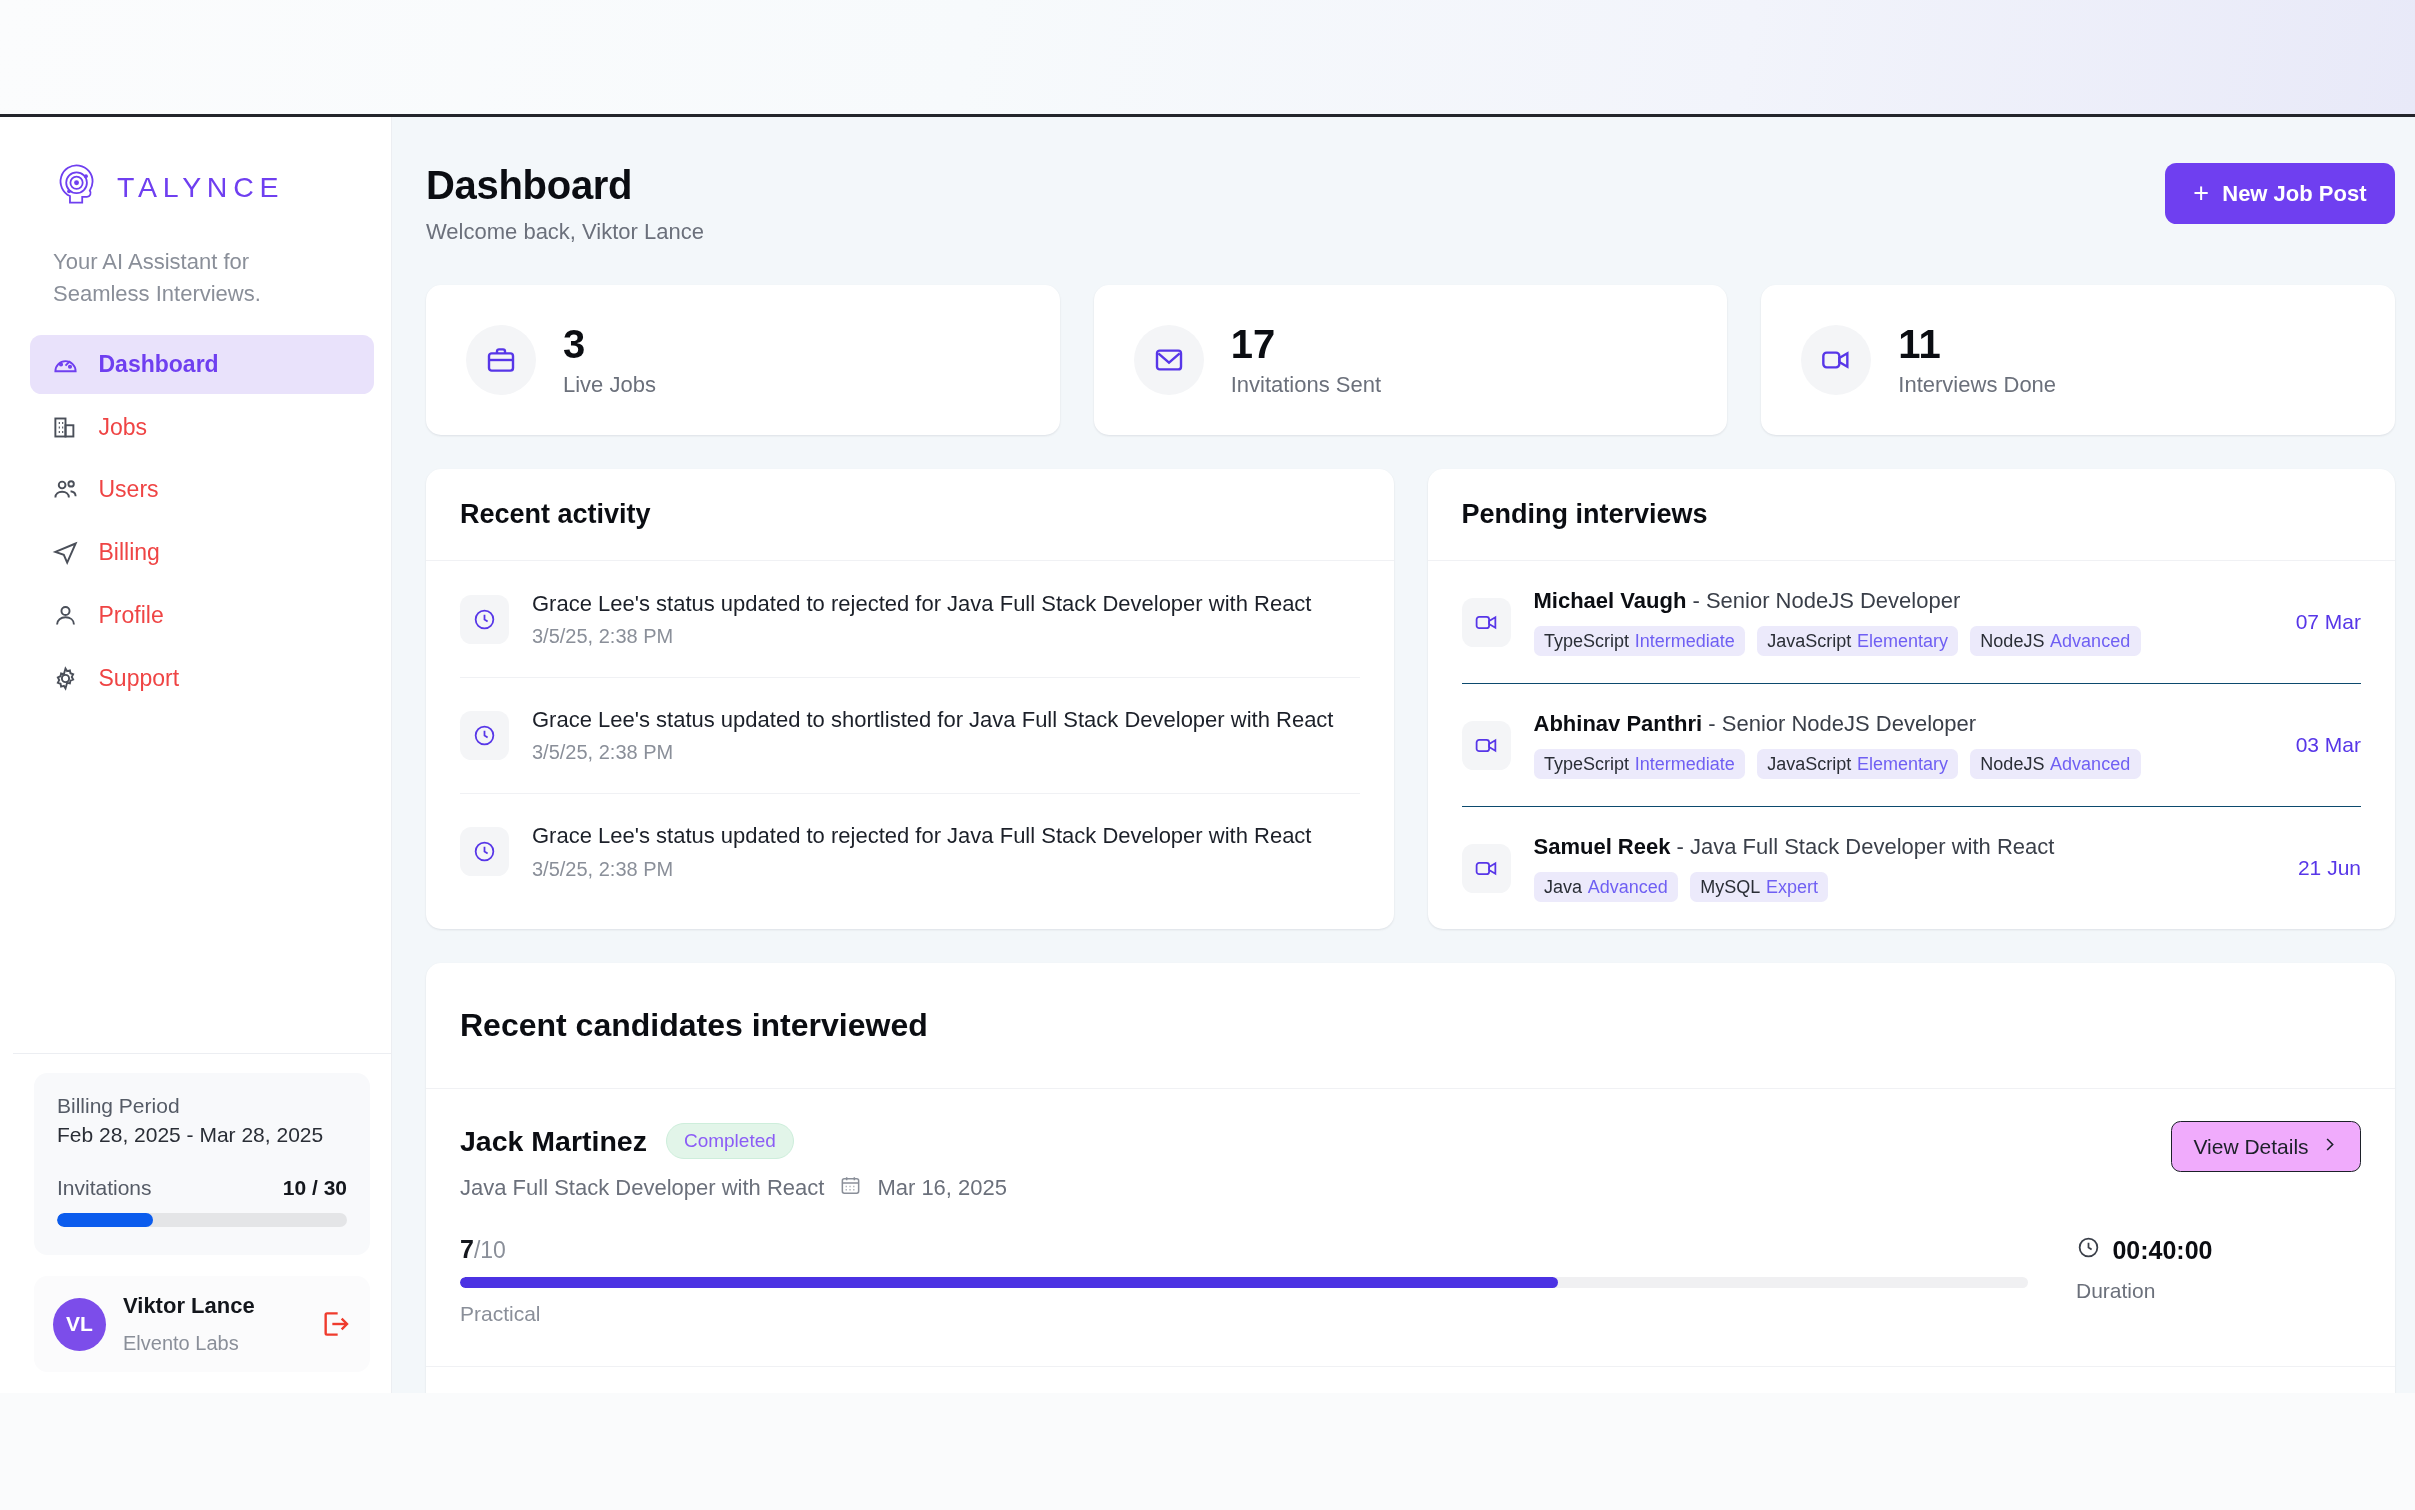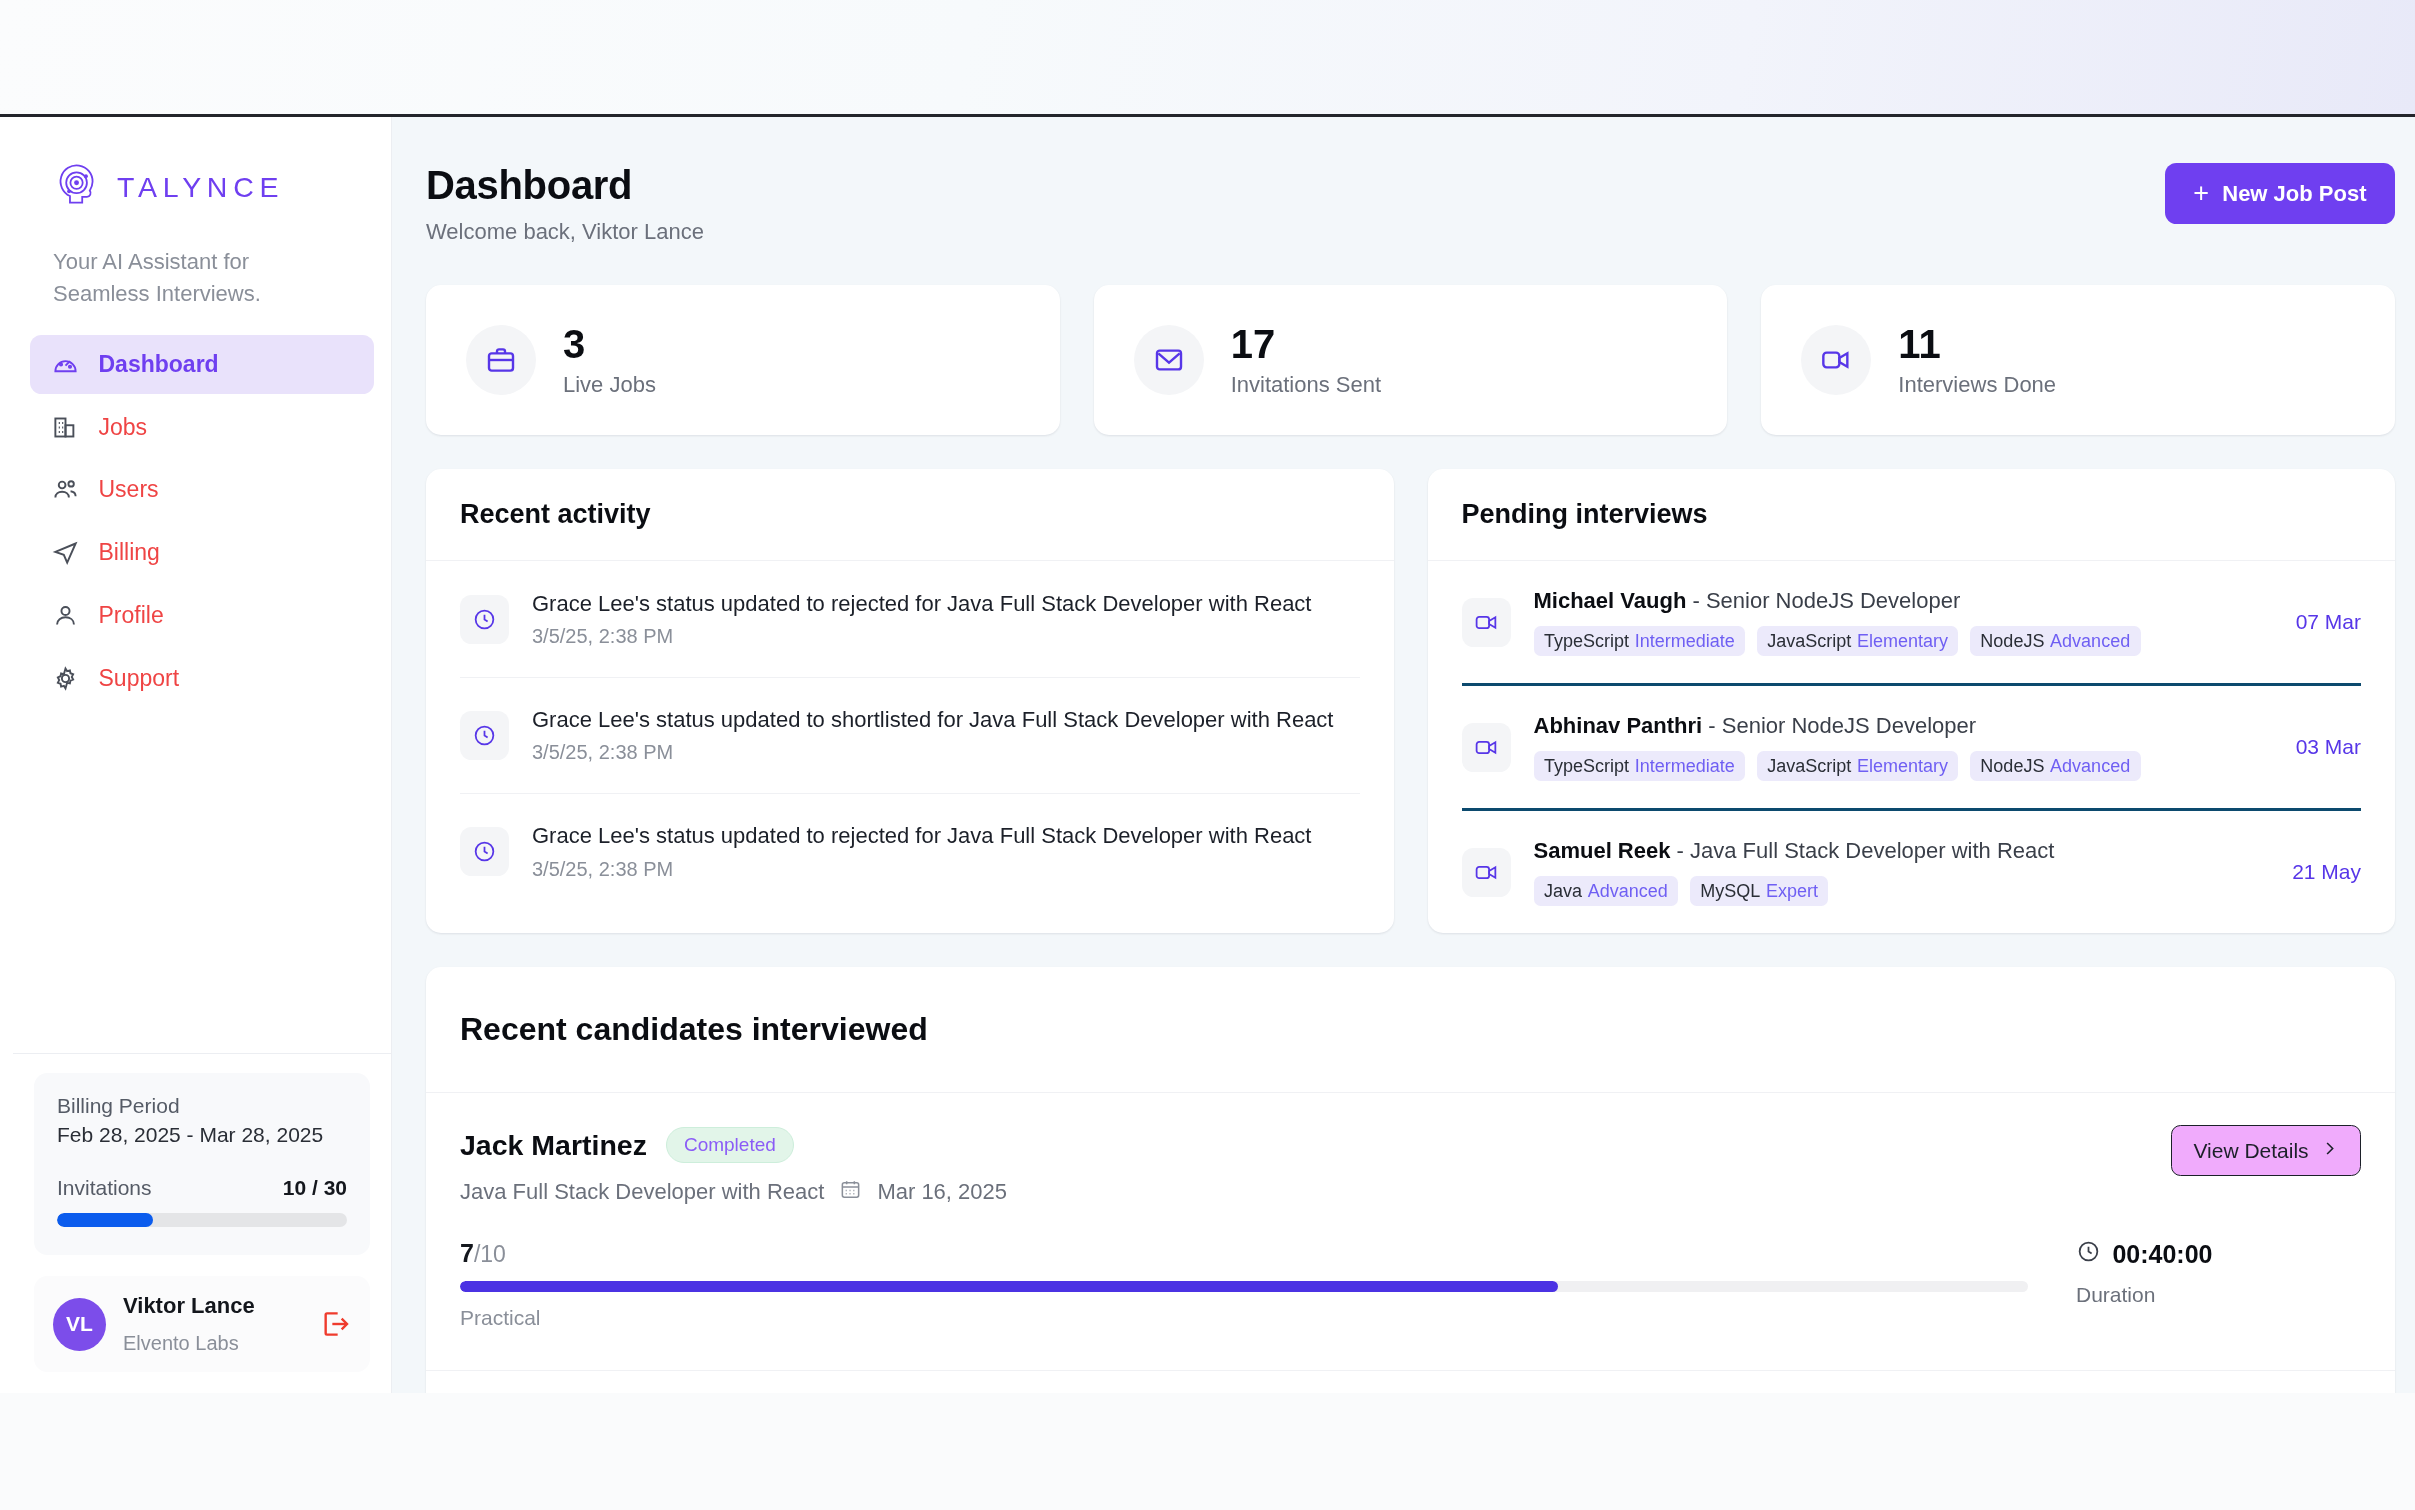--- a/index.html
+++ b/index.html
@@ -118,21 +118,21 @@
   .activity-item { display: flex; align-items: center; gap: 23px; padding: 28.5px 0; border-bottom: 1px solid #f0f1f4; }
   .activity-item:last-child { border-bottom: none; }
   .sq-ico {
     width: 49px; height: 49px; flex: 0 0 49px; border-radius: 11.4px; background: #f4f5f7;
     display: flex; align-items: center; justify-content: center;
   }
   .sq-ico svg { stroke: #5736e8; fill: none; stroke-width: 1.7; }
   .activity-text { font-size: 22px; color: #1c2029; line-height: 1.3; }
   .activity-time { font-size: 20px; color: #8a8f99; margin-top: 6.7px; }
 
-  .pending-item { display: flex; align-items: center; gap: 23px; padding: 27px 0; border-bottom: 3px solid #0c4a6e; }
+  .pending-item { display: flex; align-items: center; gap: 23px; padding: 27px 0; border-bottom: 1px solid #0c4a6e; }
   .pending-item:last-child { border-bottom: none; }
   .pending-mid { flex: 1 1 auto; }
   .pending-line { font-size: 22px; color: #3a3f49; }
   .pending-line b { color: #0b0d12; font-weight: 700; }
   .tags { display: flex; gap: 11.4px; margin-top: 11.4px; flex-wrap: wrap; }
   .tag {
     background: #eceafb; border-radius: 6.7px; padding: 4.8px 10.5px; font-size: 18px; color: #2a2e36;
   }
   .tag .lvl { color: #6f5ff3; margin-left: 5.7px; }
   .pending-date { font-size: 21px; color: #5736e8; white-space: nowrap; }
@@ -449,21 +449,21 @@
             </span>
             <div class="pending-mid">
               <div class="pending-line">
                 <b>Samuel Reek</b><span> - </span><span>Java Full Stack Developer with React</span>
               </div>
               <div class="tags">
                 <span class="tag"><span>Java</span><span class="lvl">Advanced</span></span>
                 <span class="tag"><span>MySQL</span><span class="lvl">Expert</span></span>
               </div>
             </div>
-            <div class="pending-date">21 May</div>
+            <div class="pending-date">21 Jun</div>
           </div>
 
         </div>
       </section>
     </div>
 
     <section class="wide-card">
       <div class="wide-head">
         <div class="wide-title">Recent candidates interviewed</div>
       </div>

